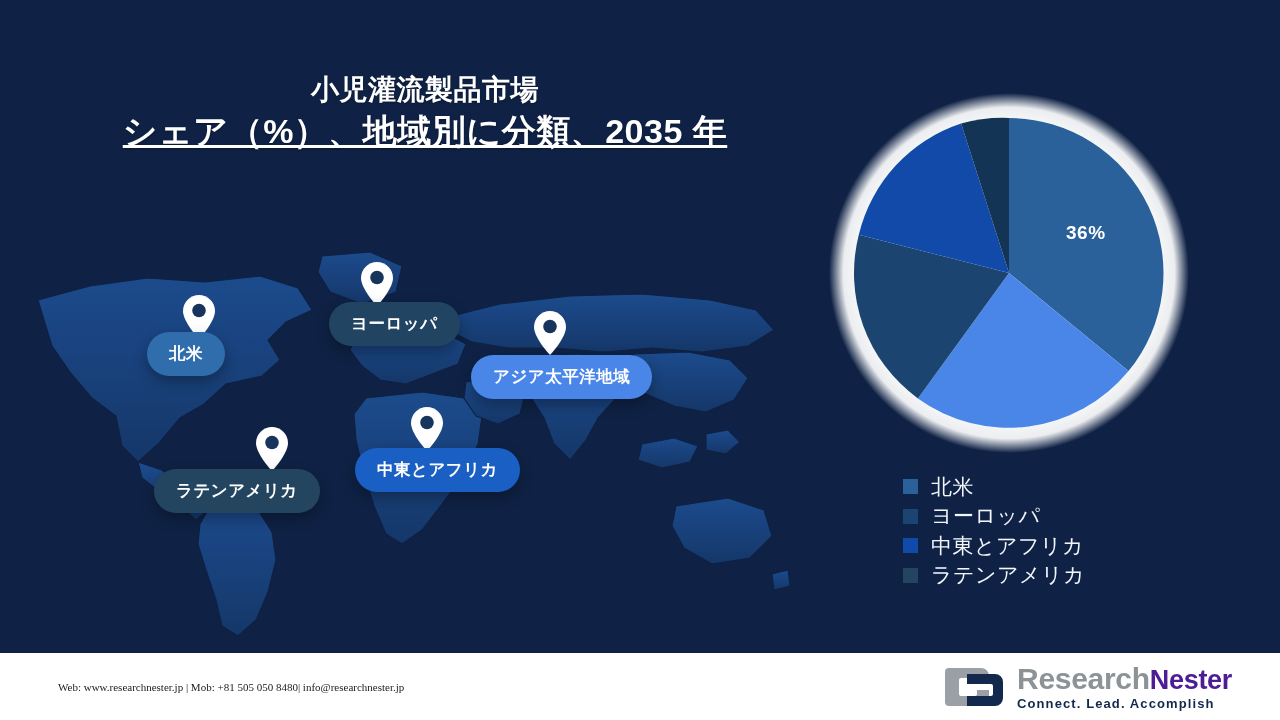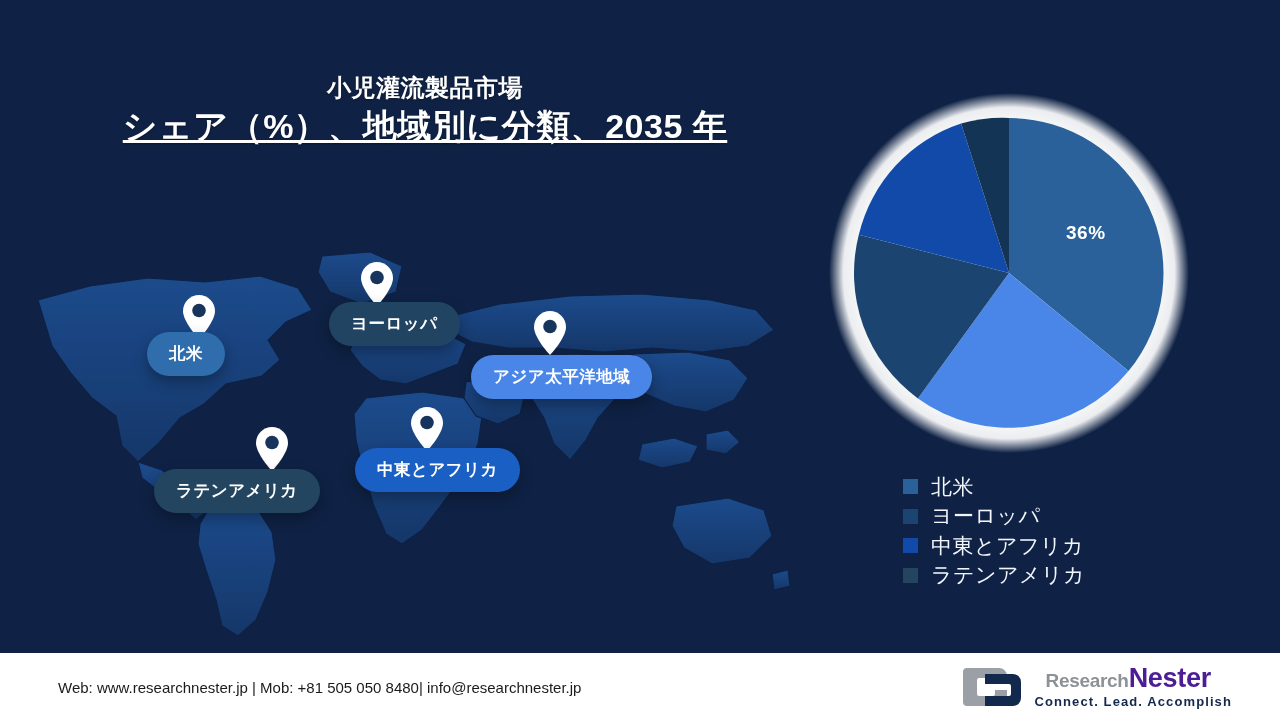--- a/index.html
+++ b/index.html
@@ -24,21 +24,21 @@
     width: 770px;
     text-align: center;
     color: #ffffff;
     line-height: 1.32;
     font-size: 33px;
     font-weight: 700;
     letter-spacing: 0.5px;
     text-shadow: 0 1px 2px rgba(0,0,0,.35);
   }
   .title-line { display: block; white-space: nowrap; }
-  .title-line.l1 { font-size: 24px; }
+  .title-line.l1 { font-size: 28px; }
   .title-line.l2 { font-size: 34px; text-decoration: underline; }
 
   
   .map-wrap {
     position: absolute; left: 30px; top: 248px;
     width: 760px; height: 390px;
   }
   .map-svg { position: absolute; left: 0; top: 0; width: 760px; height: 390px; }
 
   
@@ -96,36 +96,35 @@
 
   
   .footer {
     position: absolute; left: 0; top: 653px;
     width: 1280px; height: 67px;
     background: #ffffff;
   }
   .footer-text {
     position: absolute; left: 58px; top: 50%;
     transform: translateY(-50%);
-    font-size: 15px;
+    font-size: 11px;
     color: #1b1b1b;
-    font-family: Liberation Sans, sans-serif;
+    font-family: Liberation Serif, serif;
     white-space: nowrap;
   }
   .logo {
     position: absolute; right: 48px; top: 50%;
     transform: translateY(-50%);
     display: flex; align-items: center;
   }
   .logo-mark { margin-right: 10px; }
   .logo-words { line-height: 1; }
   .logo-w1 {
-    font-size: 19px; font-weight: 700; letter-spacing: -.3px;
+    font-size: 30px; font-weight: 700; letter-spacing: -.3px;
     color: #8d9297;
-    margin-left: 11px;
   }
   .logo-w2 {
     font-size: 27px; font-weight: 700; letter-spacing: -.3px;
     color: #4c1d95;
   }
   .logo-tag {
     margin-top: 3px;
     font-size: 13px; font-weight: 700;
     letter-spacing: 1.1px;
     color: #12284c;

